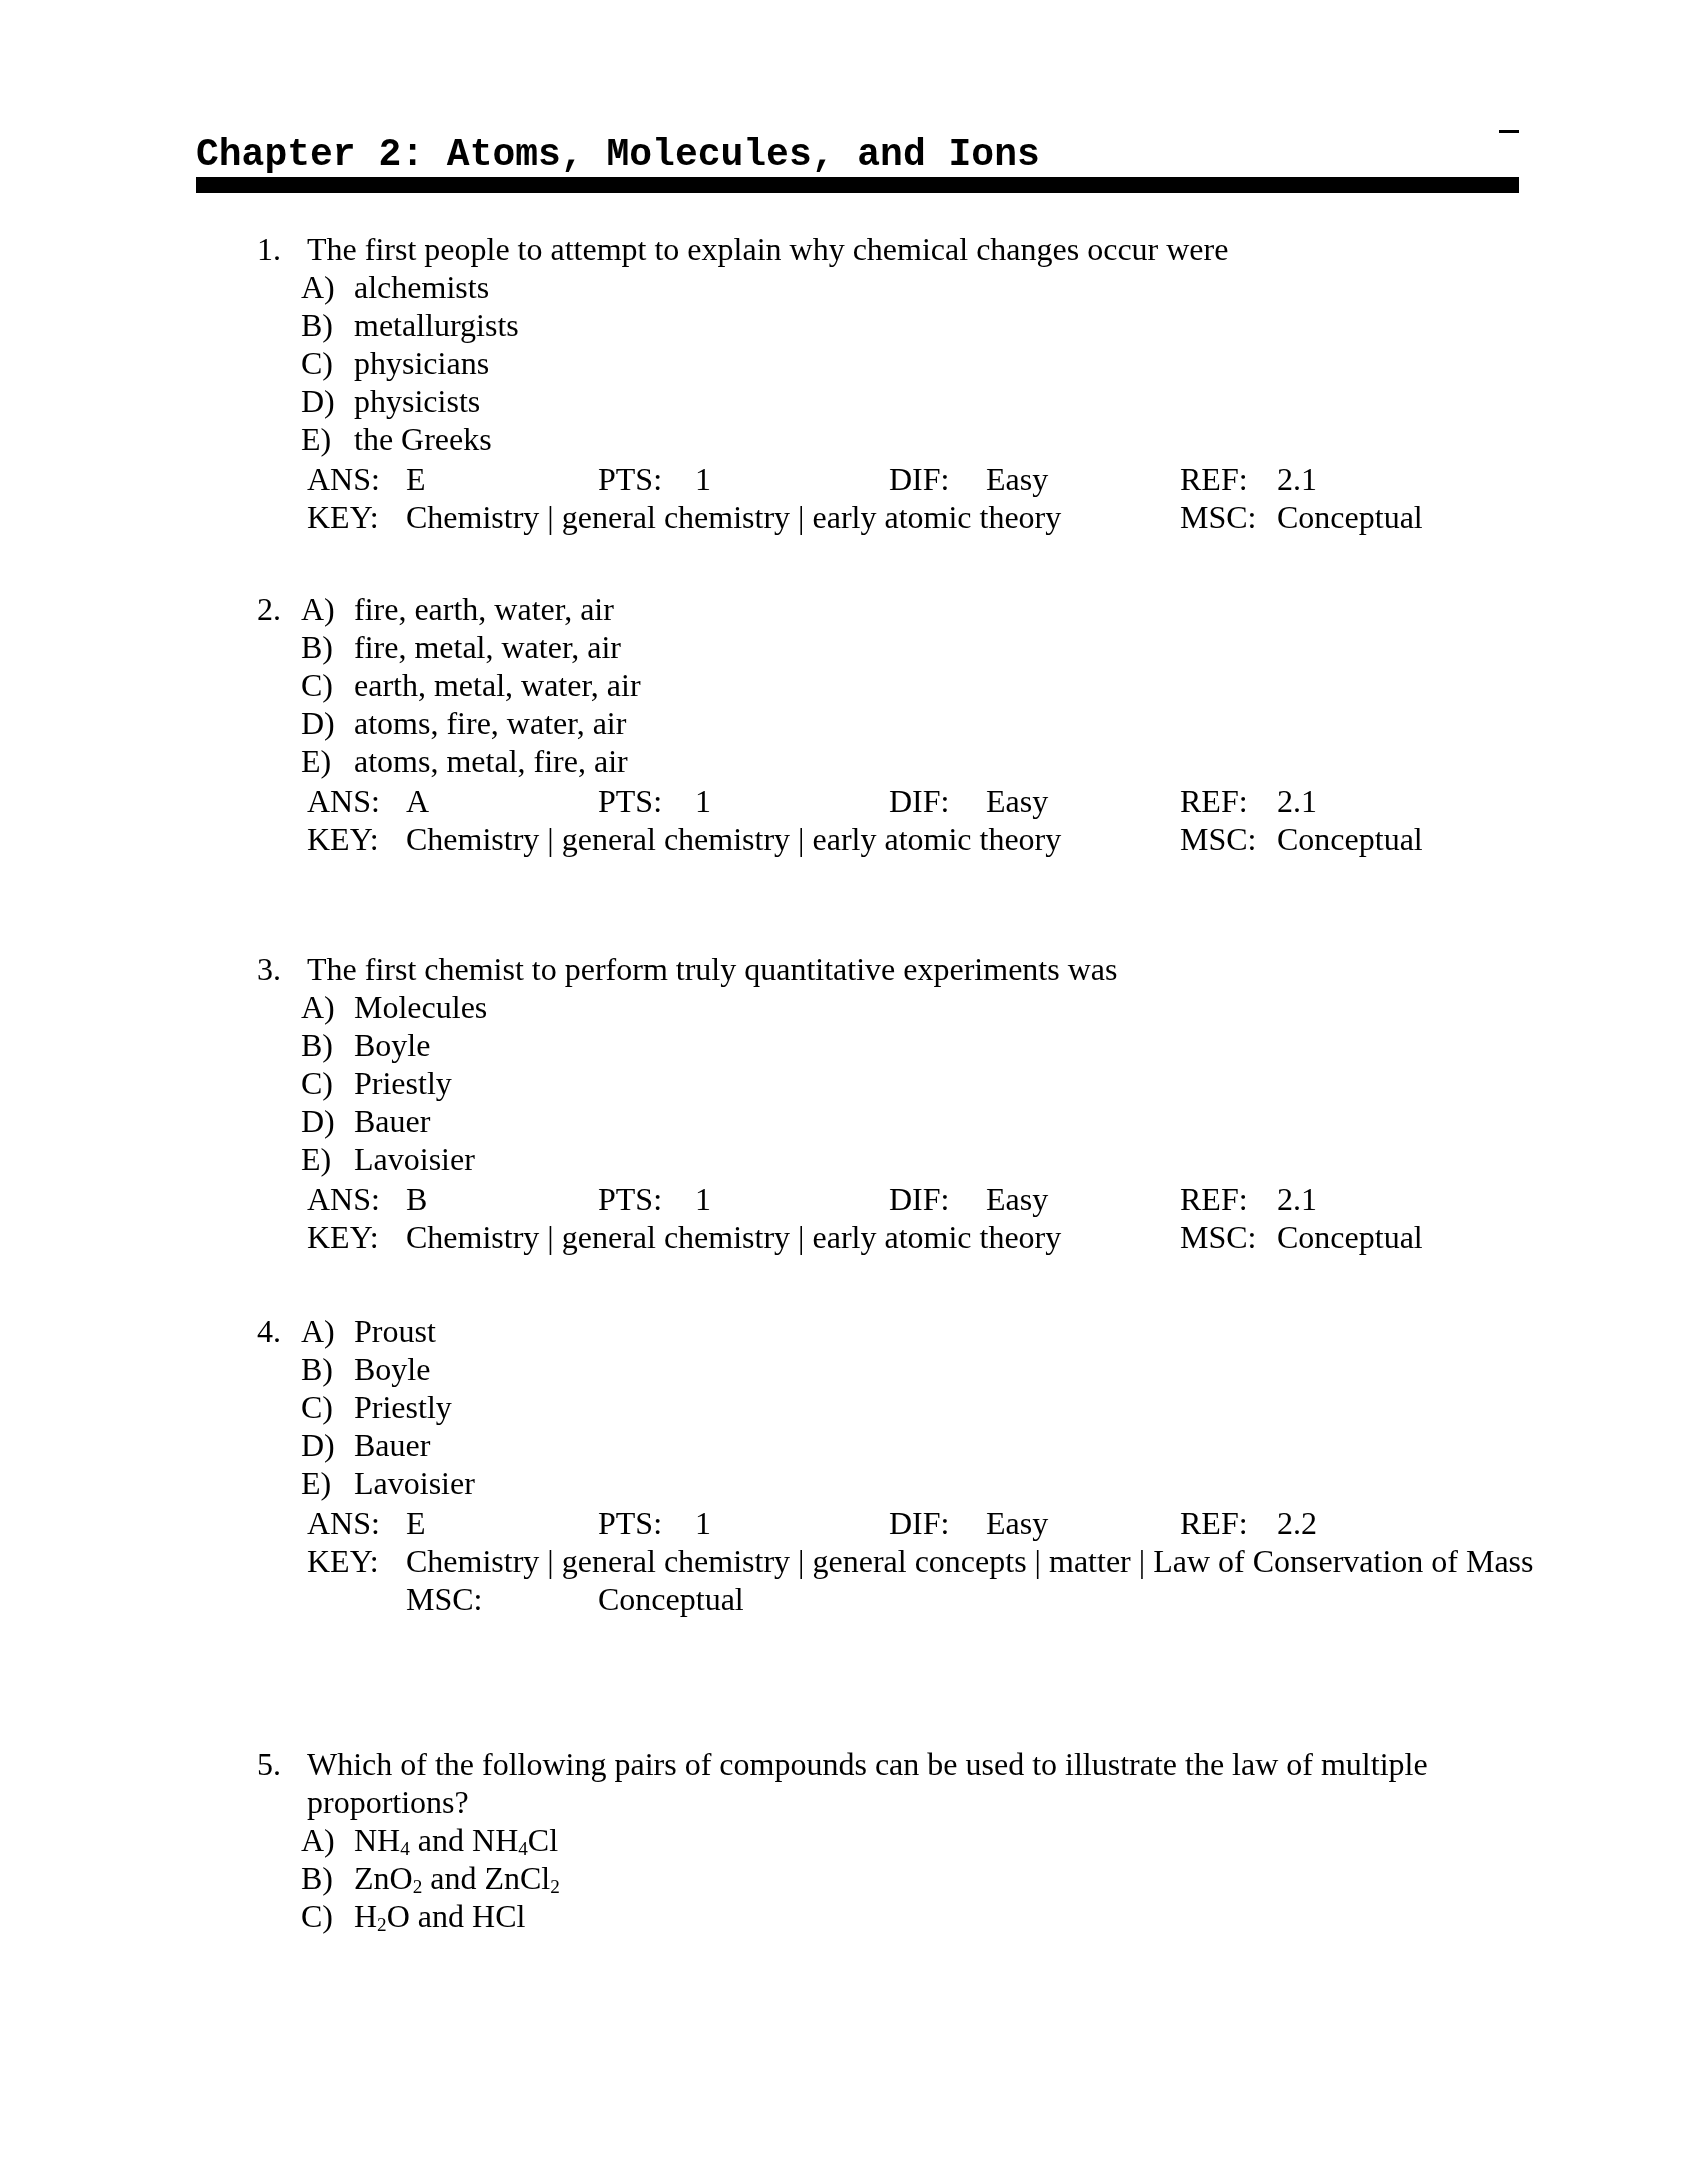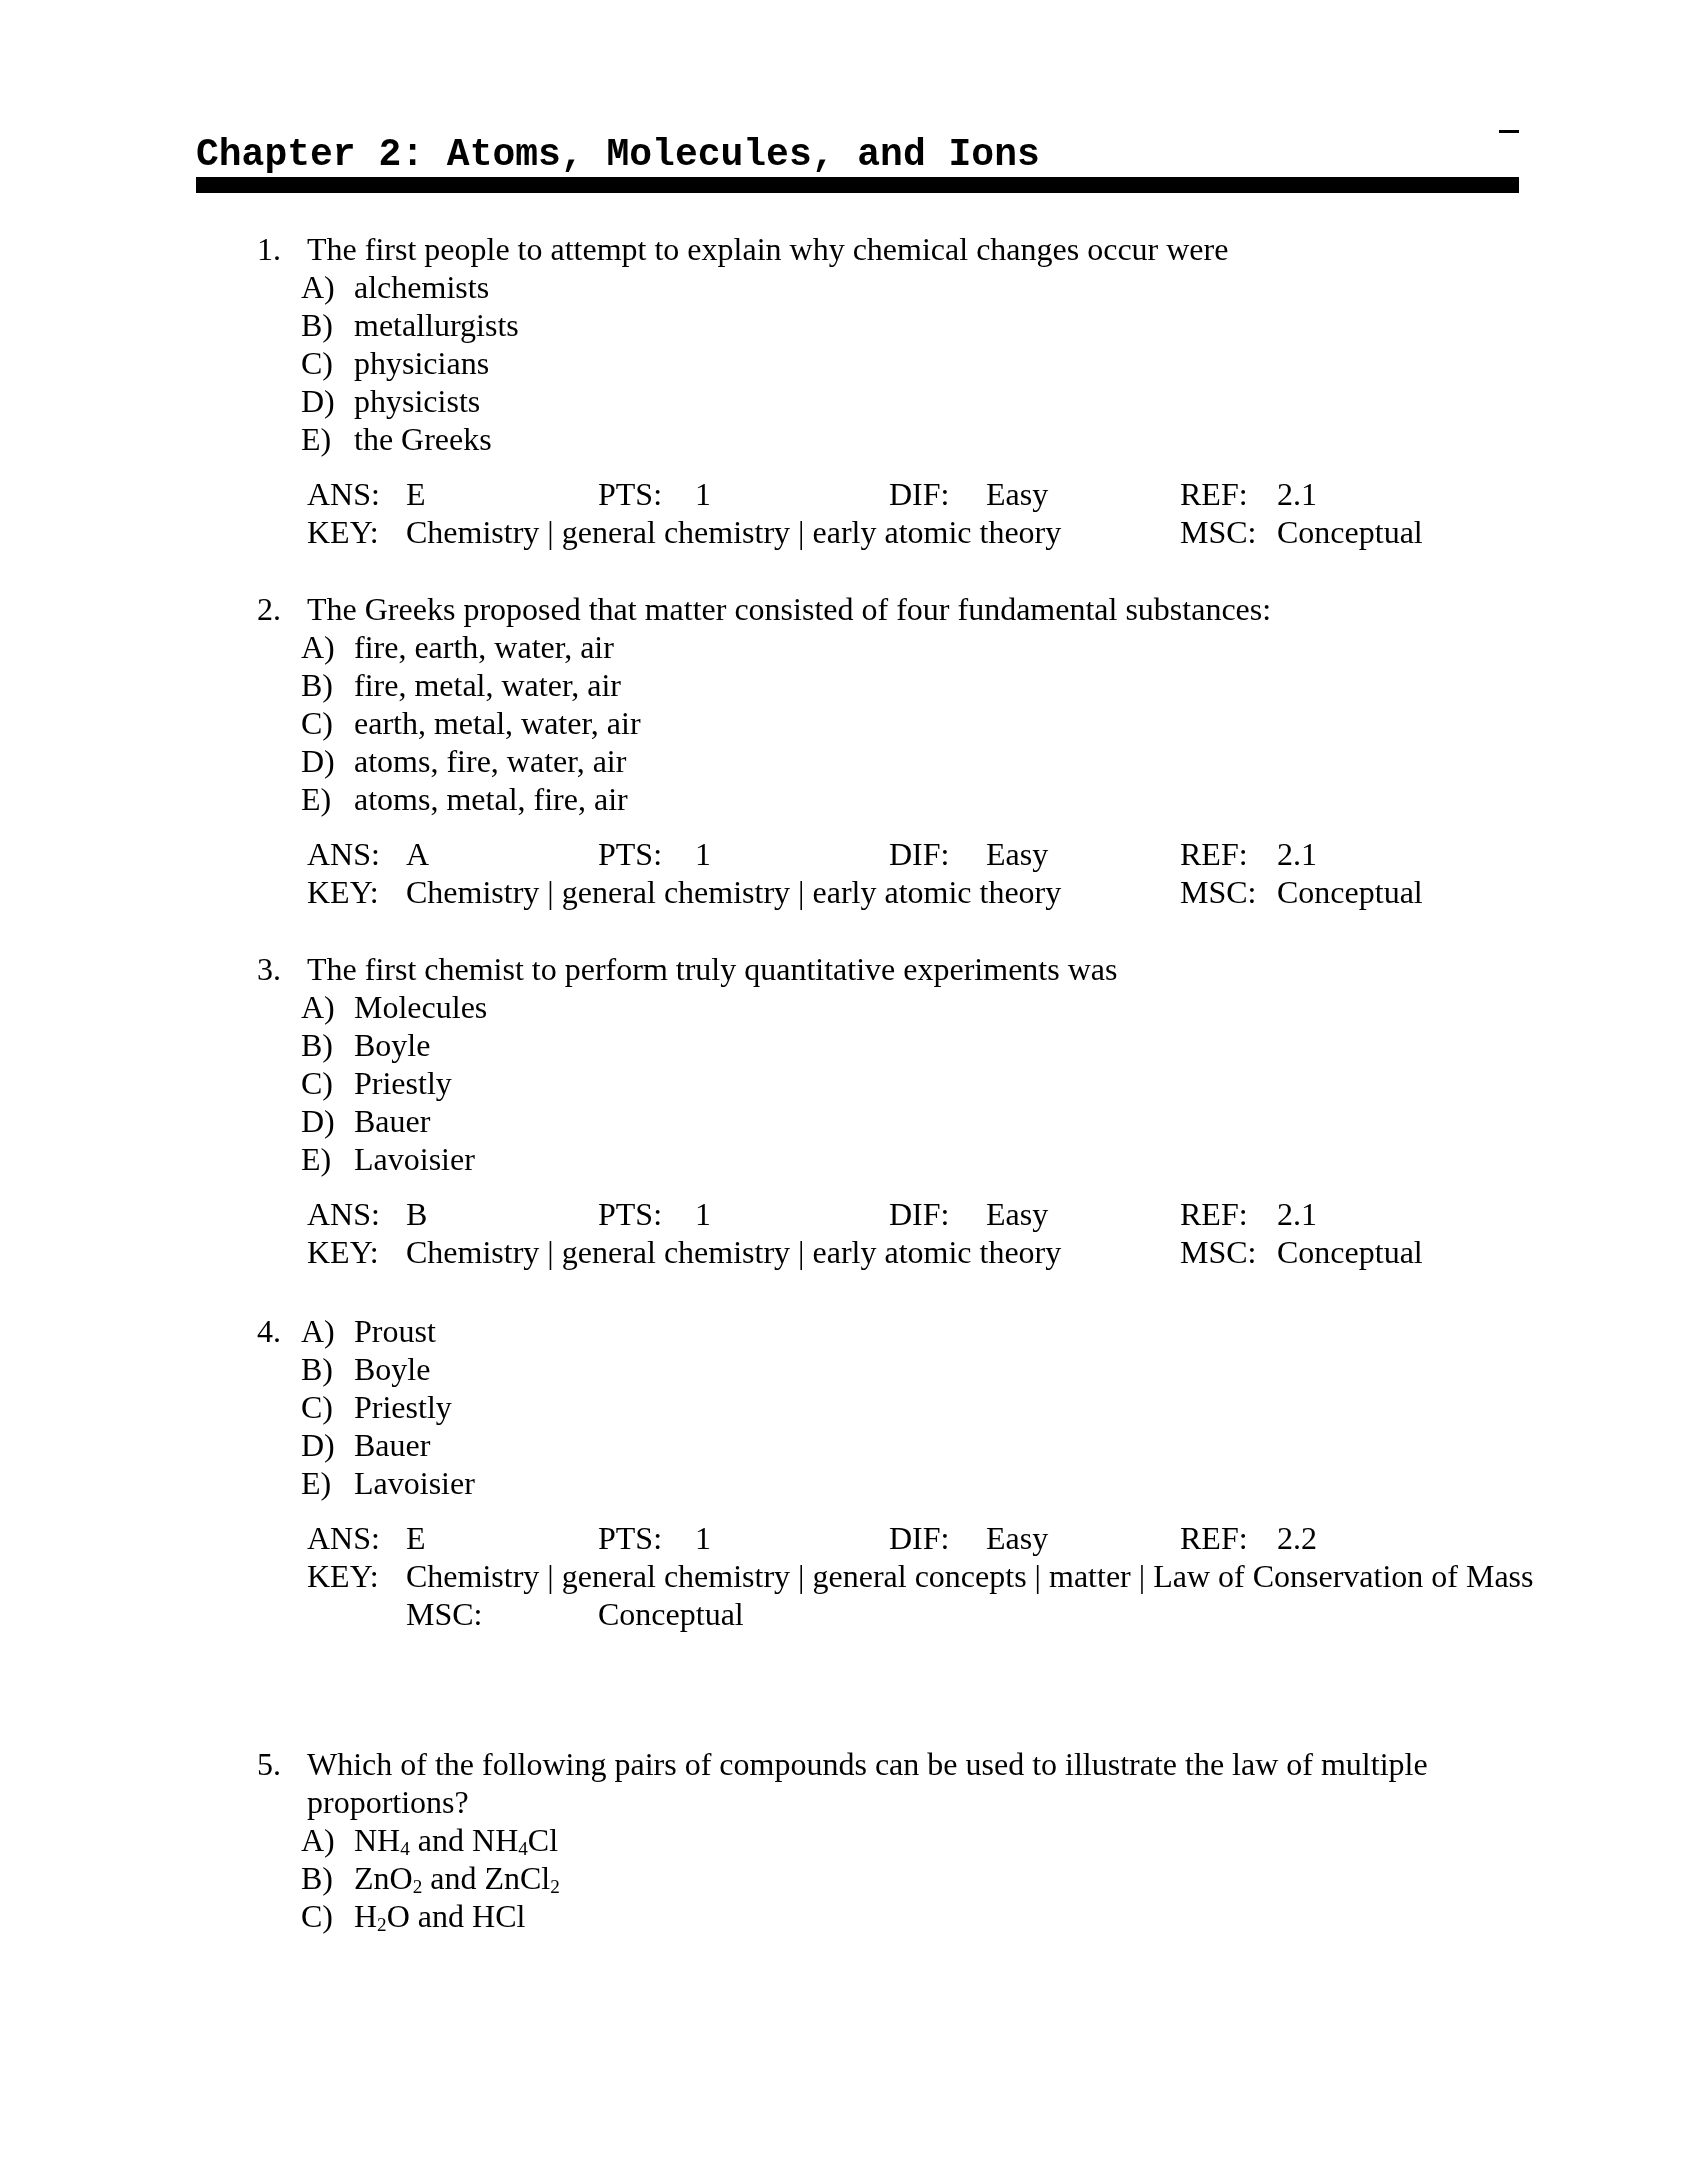--- a/index.html
+++ b/index.html
@@ -6,21 +6,21 @@
   body { width: 1683px; height: 2178px; position: relative; overflow: hidden;
          font-family: "Liberation Serif", "DejaVu Serif", serif; color: #000; }
   .dash { position: absolute; left: 1499px; top: 130px; width: 20px; height: 3px; background: #000; }
   .title { position: absolute; left: 196px; top: 133px; font-size: 38px; font-weight: bold; line-height: 44px; white-space: nowrap; font-family: Liberation Mono, monospace; }
   .rule { position: absolute; left: 196px; top: 177px; width: 1323px; height: 16px; background: #000; }
   .q { position: absolute; left: 257px; width: 1277px; font-size: 32px; line-height: 38px; }
   .qline { position: relative; padding-left: 50px; }
   .qnum { position: absolute; left: 0; top: 0; }
   .opt { position: relative; padding-left: 97px; }
   .optl { position: absolute; left: 44px; top: 0; }
-  .meta { margin-top: 17px; padding-left: 50px; }
+  .meta { margin-top: 2px; padding-left: 50px; }
   .mrow { position: relative; height: 38px; white-space: nowrap; }
   .mrow span { position: absolute; top: 0; }
   sub { font-size: 60%; vertical-align: -0.2em; line-height: 0; }
 </style>
 </head>
 <body>
 
 <div class="dash"></div>
 <div class="title">Chapter 2: Atoms, Molecules, and Ions</div>
 <div class="rule"></div>
@@ -46,21 +46,21 @@
     <div class="mrow">
       <span style="left:0">KEY:</span>
       <span style="left:99px">Chemistry | general chemistry | early atomic theory</span>
       <span style="left:873px">MSC:</span>
       <span style="left:970px">Conceptual</span>
     </div>
   </div>
 </div>
 
 <div class="q" style="top:590px;">
-  <div class="qline"><span class="qnum">2.</span><span>The Greeks proposed that matter consisted of four fundamental substances:</span></div>
+  <div class="qline"><span class="qnum">2.</span></div>
   <div class="opt"><span class="optl">A)</span><span>fire, earth, water, air</span></div>
   <div class="opt"><span class="optl">B)</span><span>fire, metal, water, air</span></div>
   <div class="opt"><span class="optl">C)</span><span>earth, metal, water, air</span></div>
   <div class="opt"><span class="optl">D)</span><span>atoms, fire, water, air</span></div>
   <div class="opt"><span class="optl">E)</span><span>atoms, metal, fire, air</span></div>
   <div class="meta">
     <div class="mrow">
       <span style="left:0">ANS:</span>
       <span style="left:99px">A</span>
       <span style="left:291px">PTS:</span>

